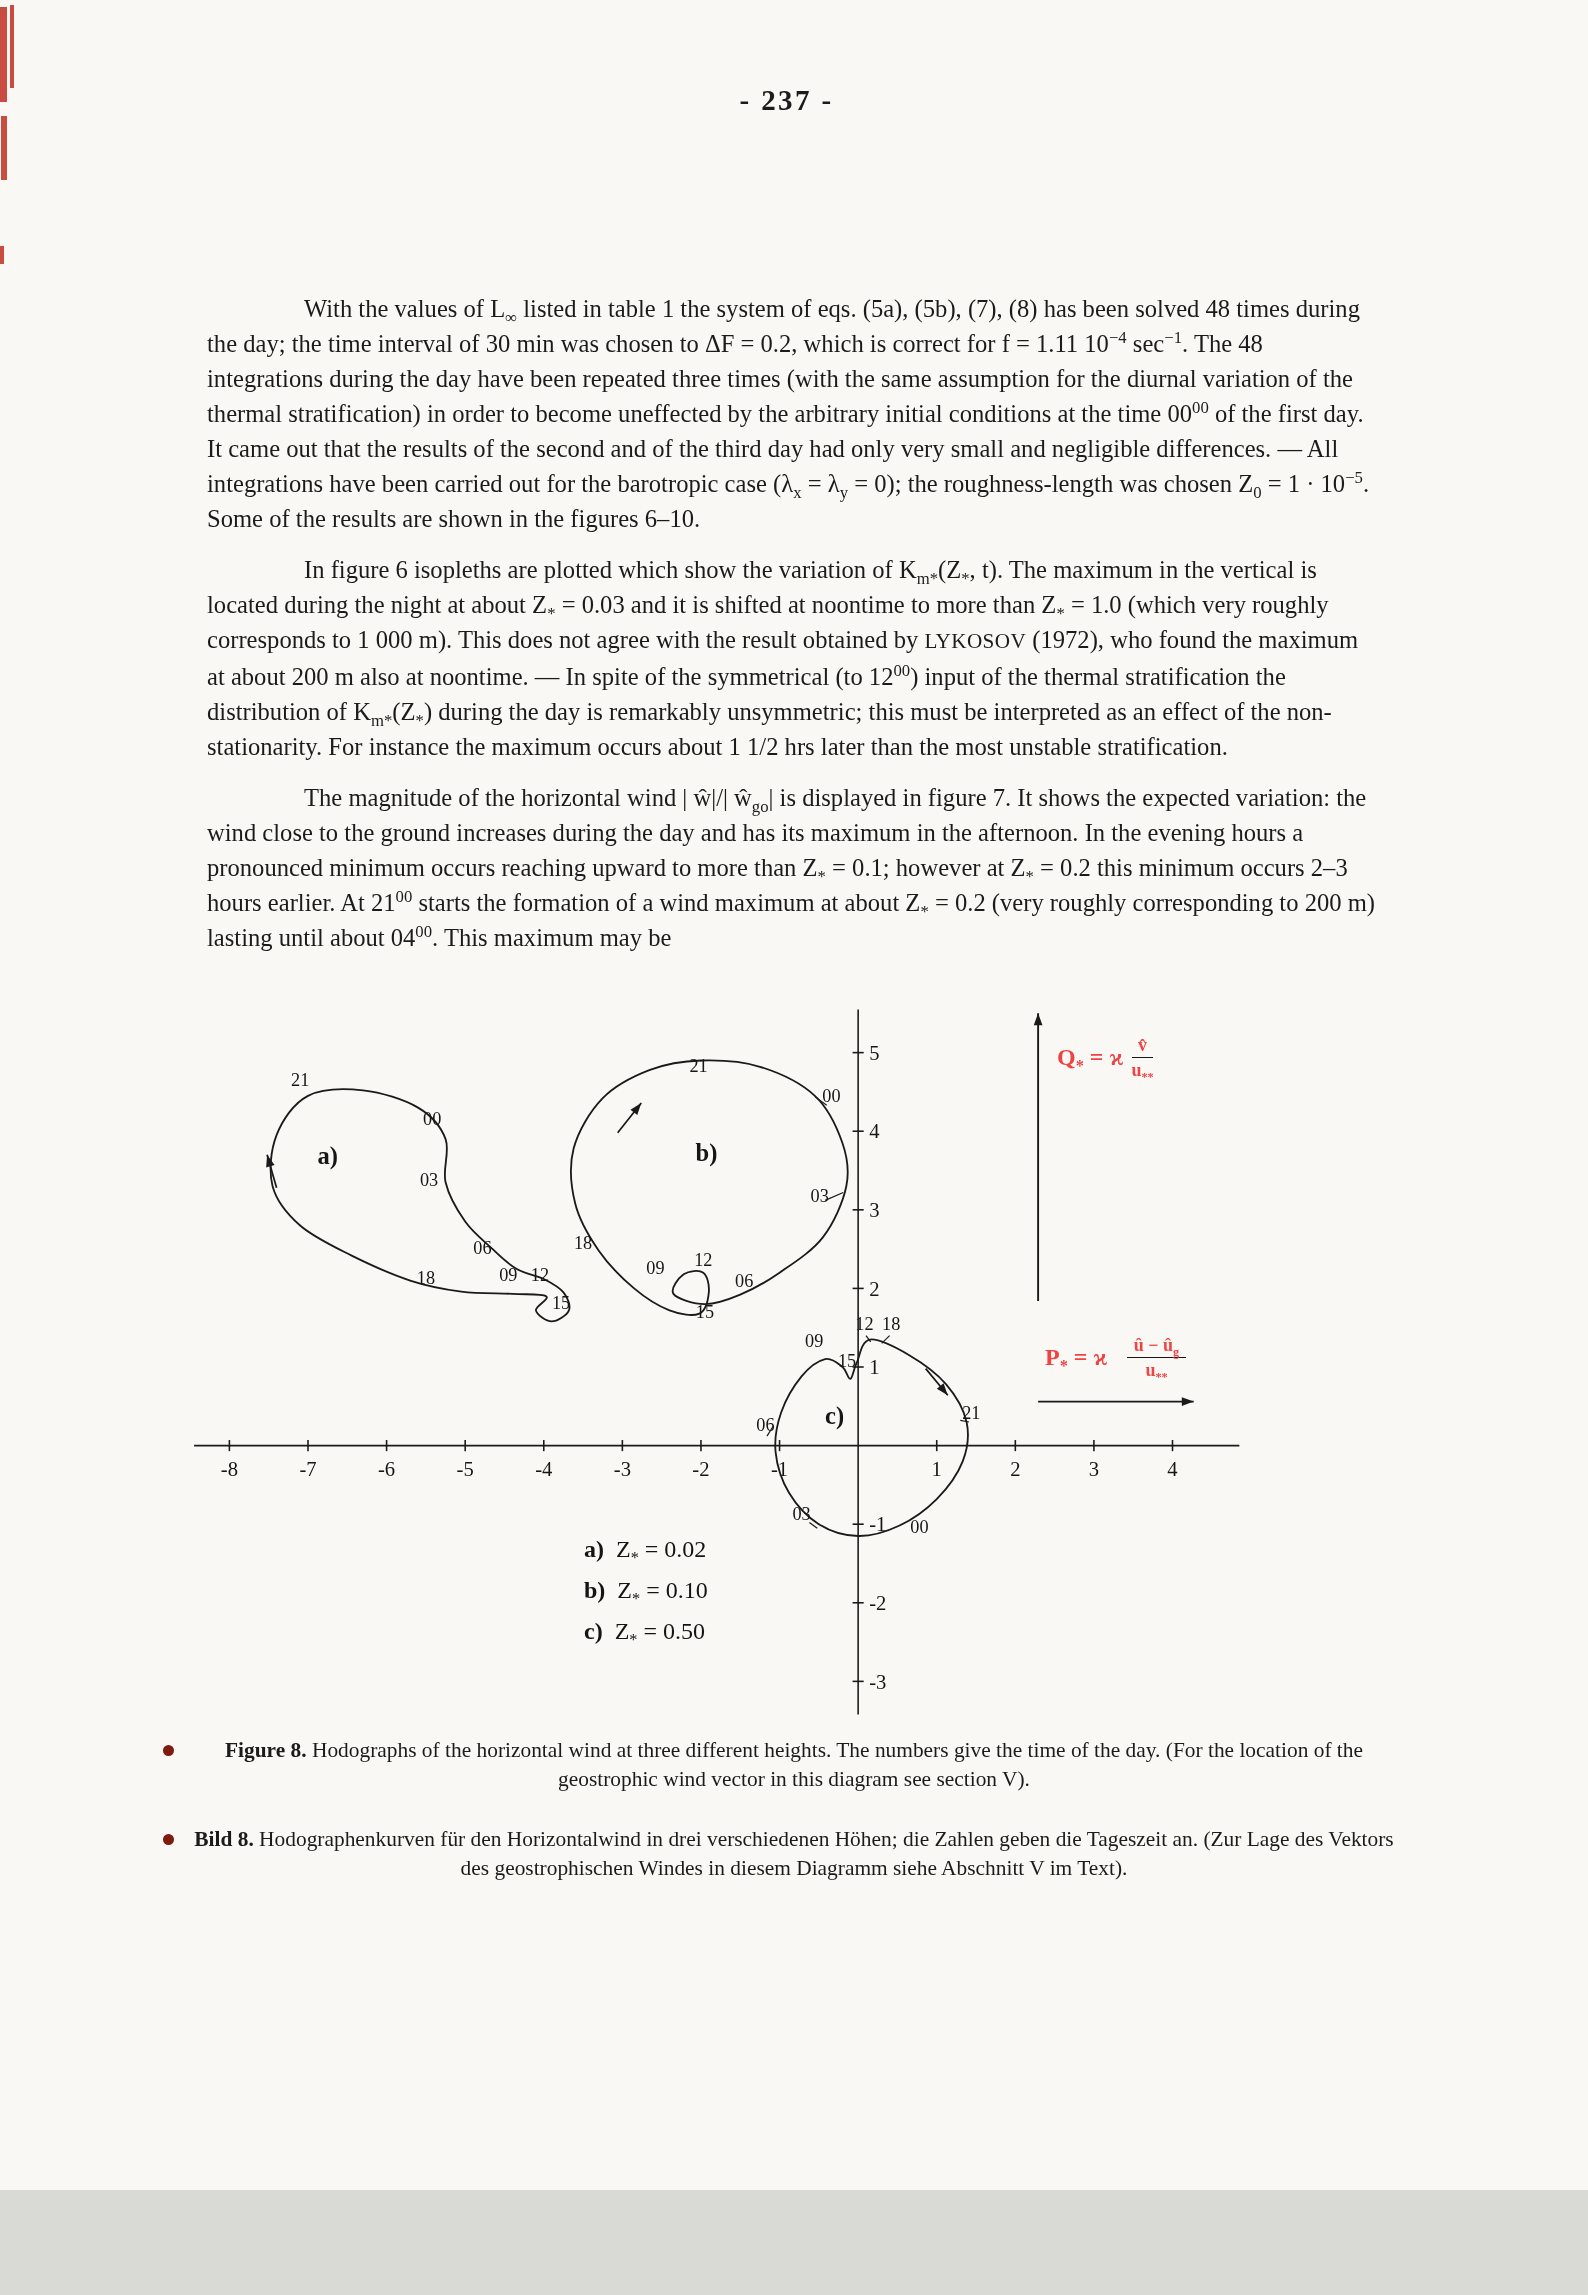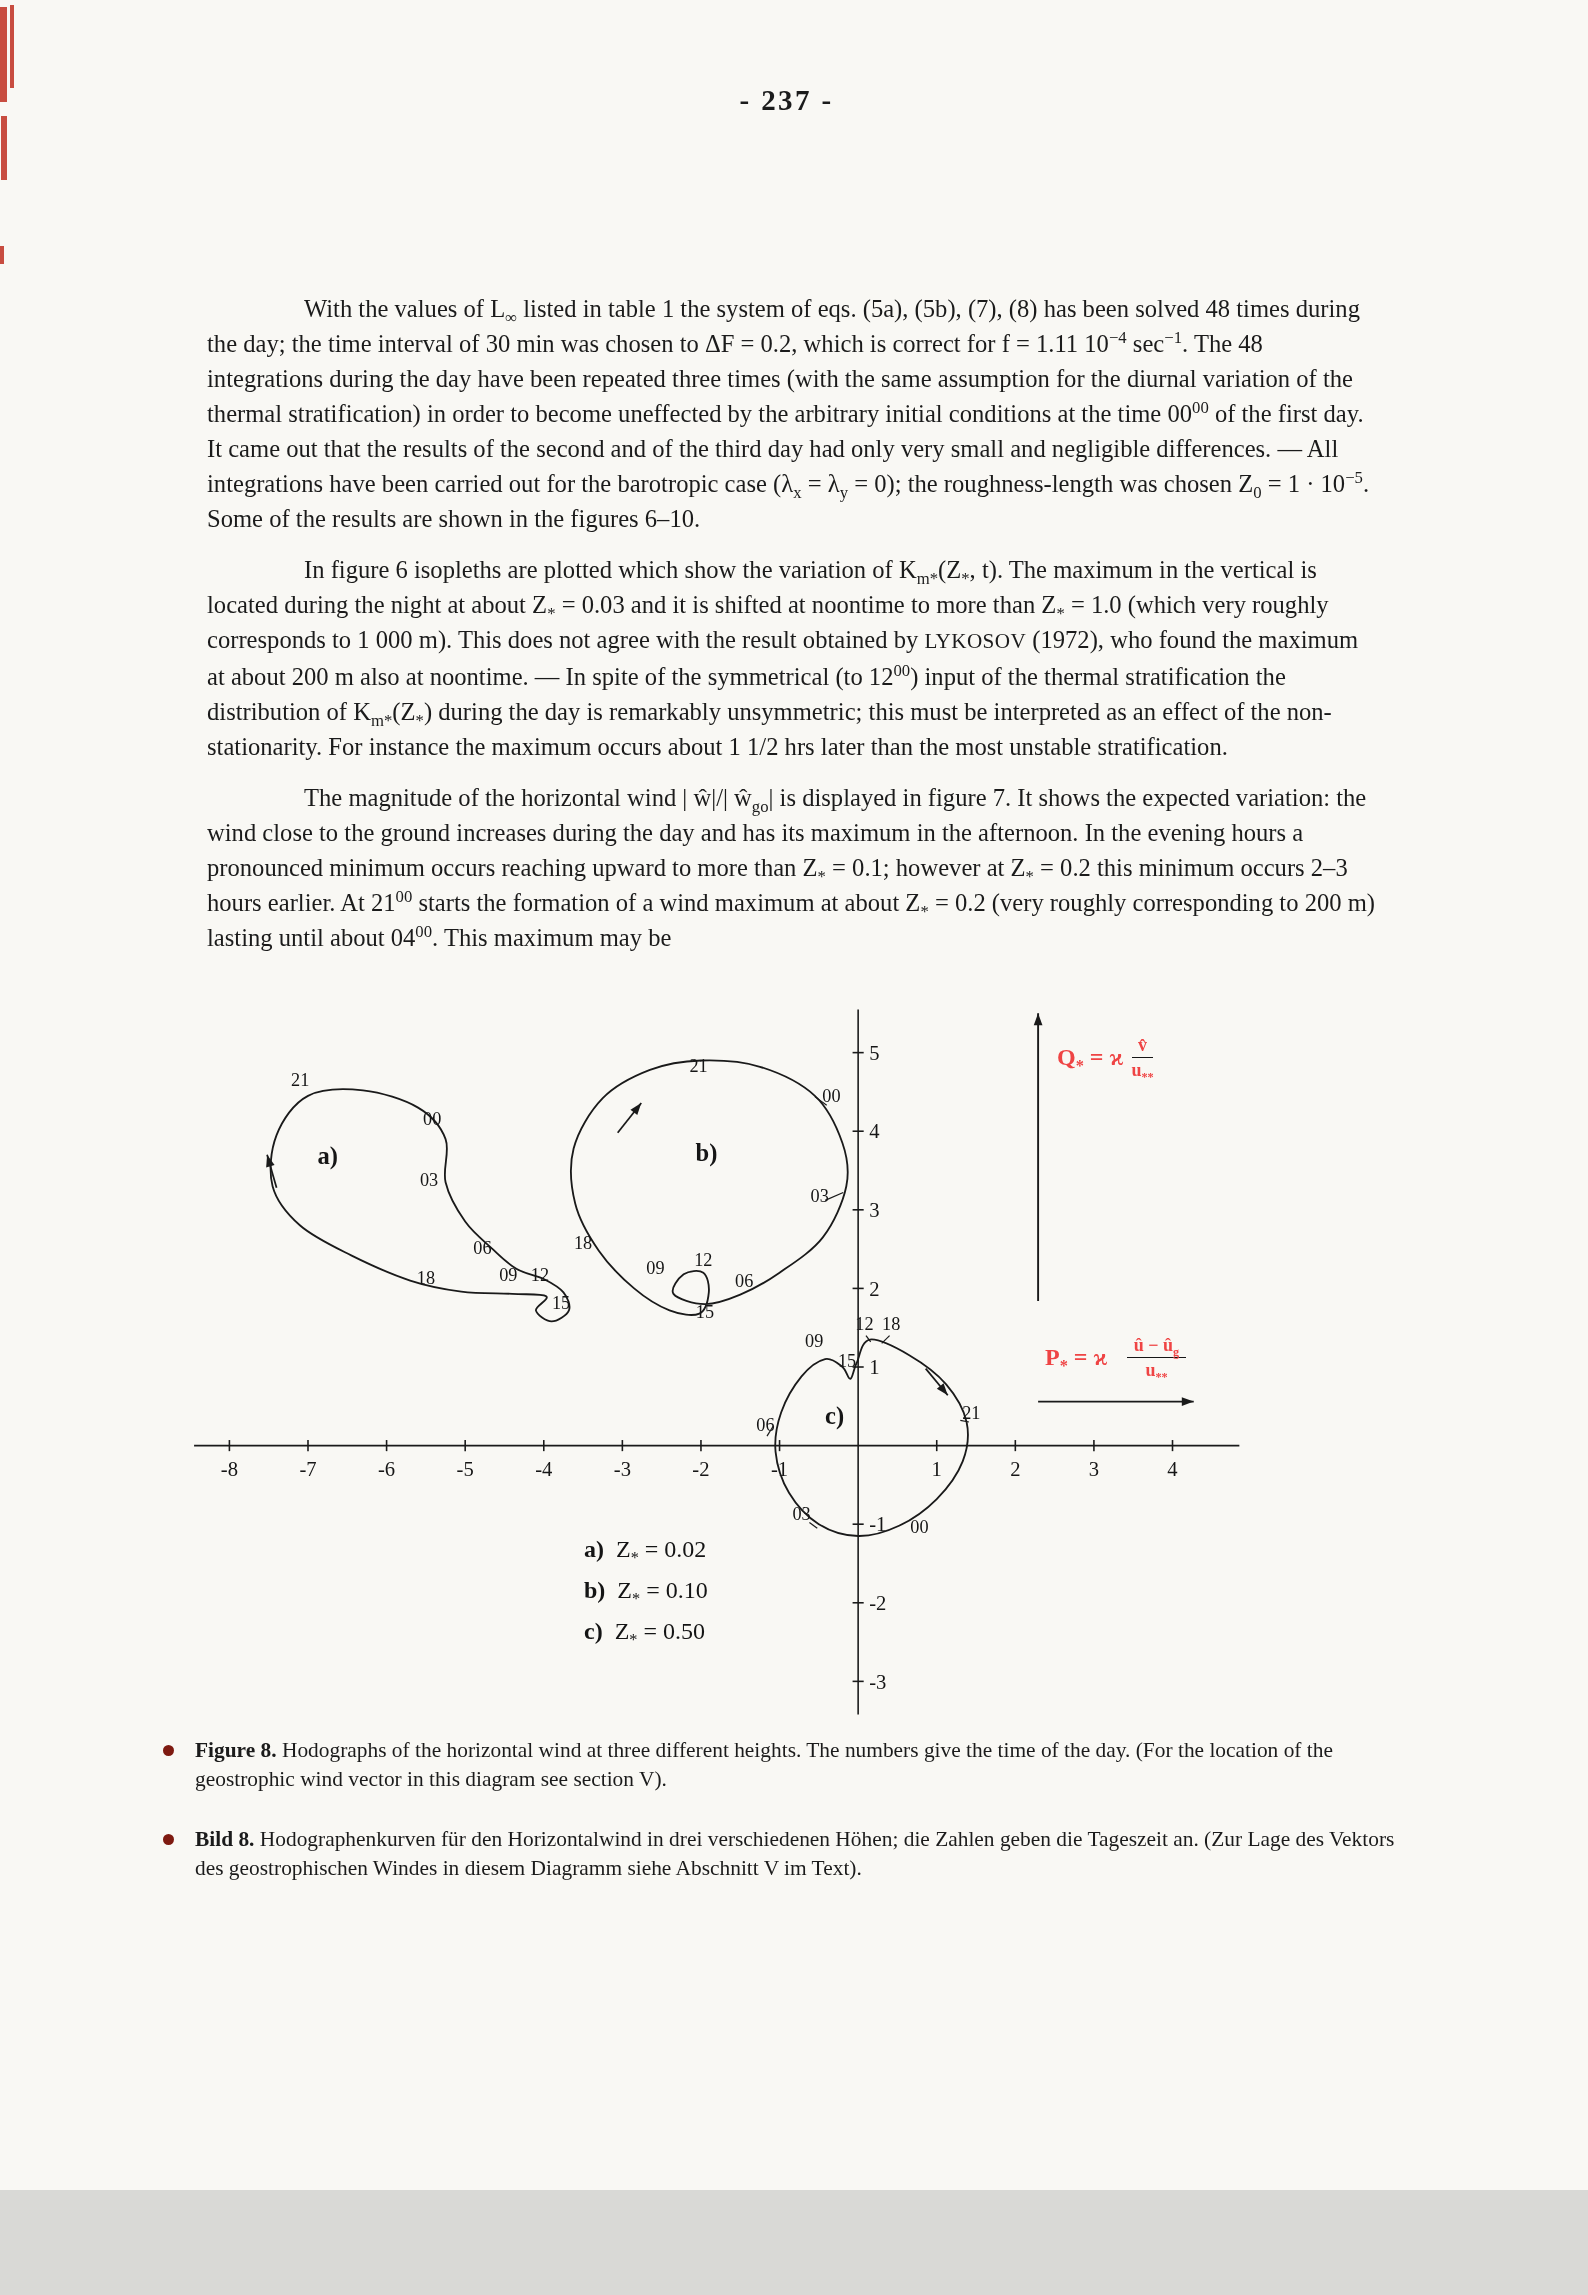--- a/index.html
+++ b/index.html
@@ -31,21 +31,21 @@
   .formula {
     position:absolute; display:flex; align-items:center; gap:8px;
     font-size:24px; font-weight:bold; color:#ef4444;
   }
   .frac { display:inline-flex; flex-direction:column; align-items:center; font-size:18px; line-height:1.15; }
   .frac .num { padding:0 6.4px 1.6px 6.4px; border-bottom:1.6px solid #161616; }
   .frac .den { padding-top:1.6px; }
   .fig-legend { position:absolute; left:401px; top:524px; font-size:24px; line-height:41px; color:#141414; }
   .fig-legend .legend-row b { font-weight:bold; }
   
-  .caption { position:absolute; left:163px; width:1243px; display:flex; gap:21px; font-size:21.4px; line-height:29px; }
+  .caption { position:absolute; left:163px; width:1243px; display:flex; gap:8px; font-size:21.4px; line-height:29px;text-align:center; }
   .caption .bullet { flex:none; width:11px; height:11px; border-radius:50%; background:#7e1a10; margin-top:8.7px; }
   .caption .caption-text { flex:1; }
   
   .scan-red { position:absolute; background:#c23a2c; opacity:.9; }
   .scan-blue { position:absolute; background:#2038a8; opacity:.95; }
 </style>
 </head>
 <body>
 
 <div id="page">

